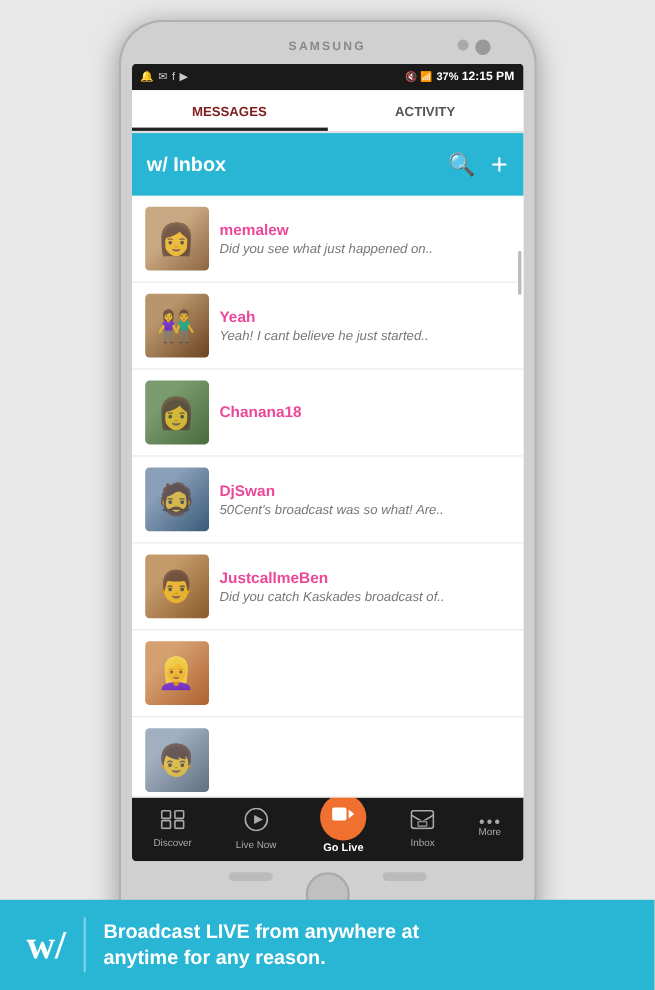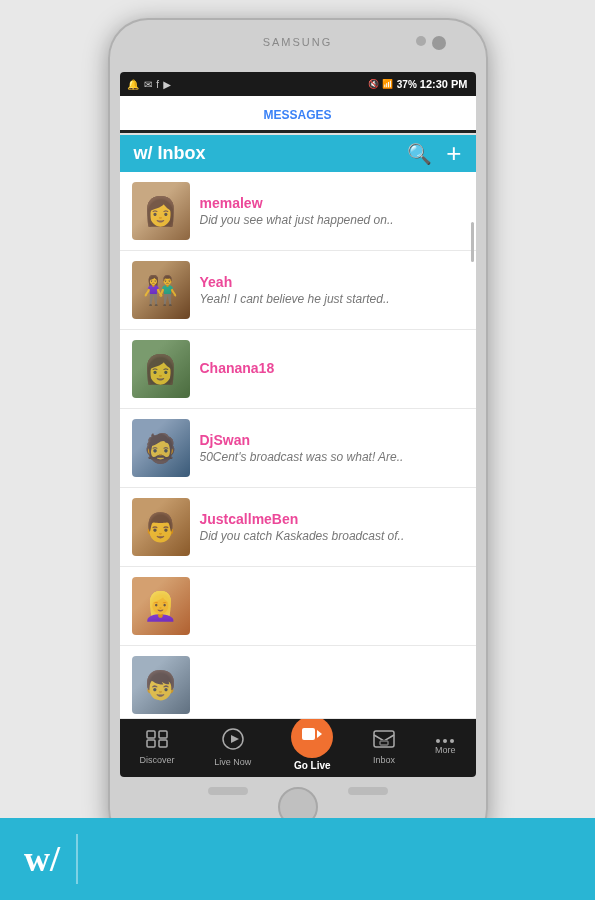--- a/index.html
+++ b/index.html
@@ -23,22 +23,23 @@
       padding: 18px 12px 22px 12px;
       margin-top: 18px;
       box-shadow: 0 4px 24px rgba(0,0,0,0.35), inset 0 0 0 2px #b0b0b0;
       position: relative;
     }
 
     .phone-top-bar {
       display: flex;
       justify-content: center;
       align-items: center;
-      margin-bottom: 24px;
+      margin-bottom: 10px;
       position: relative;
+      font-weight: bold;
     }
     .samsung-label {
       font-size: 11px;
       color: #888;
       letter-spacing: 2px;
       font-family: Arial, sans-serif;
     }
     .camera-dots {
       position: absolute;
       right: 30px;
@@ -104,32 +105,32 @@
       flex: 1;
       text-align: center;
       padding: 12px 0 8px 0;
       font-size: 12px;
       font-weight: bold;
       color: #555;
       cursor: pointer;
       border-bottom: 3px solid transparent;
     }
     .tab.active {
-      color: #3b82f6;
+      color: #7f1d1d;
       border-bottom: 3px solid #222;
     }
 
     
     .inbox-header {
       background: #29b5d4;
       display: flex;
       align-items: center;
       justify-content: space-between;
       padding: 8px 14px;
-      height: 37px;
+      height: 57px;
     }
     .inbox-title {
       color: #fff;
       font-size: 18px;
       font-weight: bold;
     }
     .inbox-icons {
       display: flex;
       gap: 14px;
       align-items: center;
@@ -332,26 +333,27 @@
       <div class="status-left">
         <span class="status-icon">🔔</span>
         <span class="status-icon">✉</span>
         <span class="status-icon">f</span>
         <span class="status-icon">▶</span>
       </div>
       <div class="status-right">
         <span style="color:#ccc;font-size:9px;">🔇</span>
         <span style="font-size:9px;">📶</span>
         <span>37%</span>
-        <span style="font-size:11px;font-weight:bold;">12:30 PM</span>
+        <span style="font-size:11px;font-weight:bold;">12:15 PM</span>
       </div>
     </div>
 
     <div class="tab-bar">
       <div class="tab active">MESSAGES</div>
+      <div class="tab">ACTIVITY</div>
     </div>
 
     <div class="inbox-header">
       <span class="inbox-title">w/  Inbox</span>
       <div class="inbox-icons">
         <span class="inbox-icon">🔍</span>
         <span class="inbox-icon" style="font-size:26px;font-weight:300;">+</span>
       </div>
     </div>
 
@@ -481,13 +483,14 @@
   <div class="phone-bottom-bar">
     <div class="phone-btn"></div>
     <div class="phone-home-btn"></div>
     <div class="phone-btn"></div>
   </div>
 </div>
 
 <div class="bottom-banner">
   <span class="banner-logo">w/</span>
   <div class="banner-divider"></div>
+  <span class="banner-text">Broadcast LIVE from anywhere at<br>anytime for any reason.</span>
 </div>
 
 </body></html>

